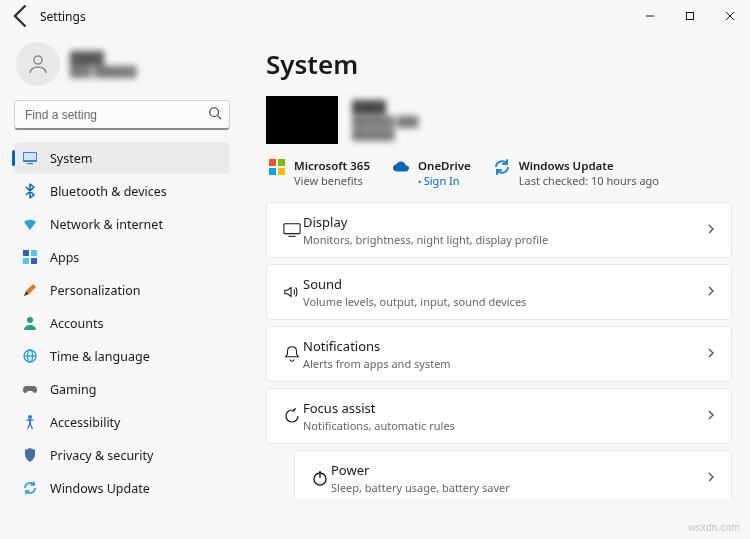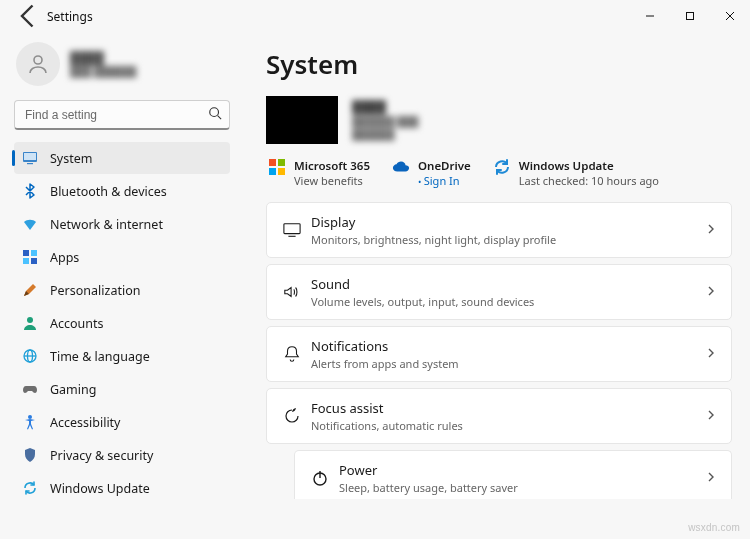--- a/index.html
+++ b/index.html
@@ -11,21 +11,21 @@
     width: 750px;
     height: 539px;
     overflow: hidden;
     font-size: 12px;
   }
   
   .titlebar {
     height: 32px;
     display: flex;
     align-items: center;
-    padding-left: 15px;
+    padding-left: 8px;
     background: #f7f7f7;
   }
   .titlebar .back {
     width: 28px; height: 28px;
     display: flex; align-items: center; justify-content: center;
     font-size: 14px; color:#333;
   }
   .titlebar .title {
     font-size: 12px;
     padding-left: 4px;
@@ -147,21 +147,21 @@
   .srv .ssub { color:#555; font-size:11px;}
   .srv .ssub.link { color:#0067c0; }
   
   .cards { display:flex; flex-direction:column; gap:6px; }
   .card {
     background:#fff;
     border:1px solid #e6e6e6;
     border-radius:5px;
     display:flex; align-items:center;
     padding: 10px 14px;
-    gap:8px;
+    gap:0;
   }
   .card .cicon {
     width:22px; height:22px; display:flex; align-items:center; justify-content:center;
     color:#1a1a1a;
   }
   .card .cicon svg { width:18px; height:18px; }
   .card .ctxt { flex:1; }
   .card .cttl { font-size:13px; font-weight:400;}
   .card .csub { font-size:11px; color:#666; margin-top:1px;}
   .card .chev { color:#555; }

